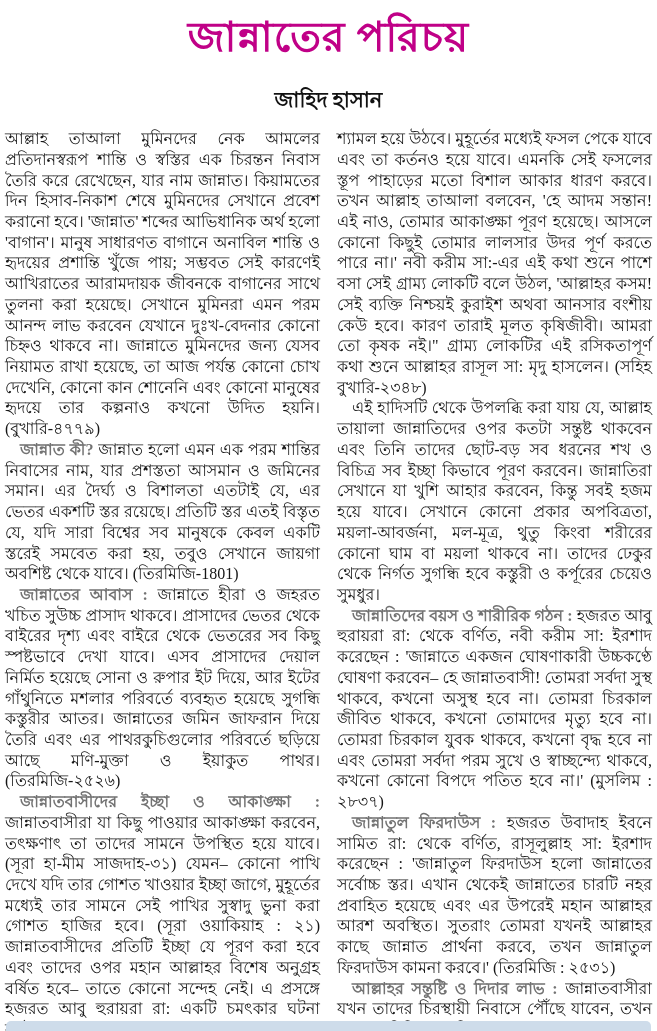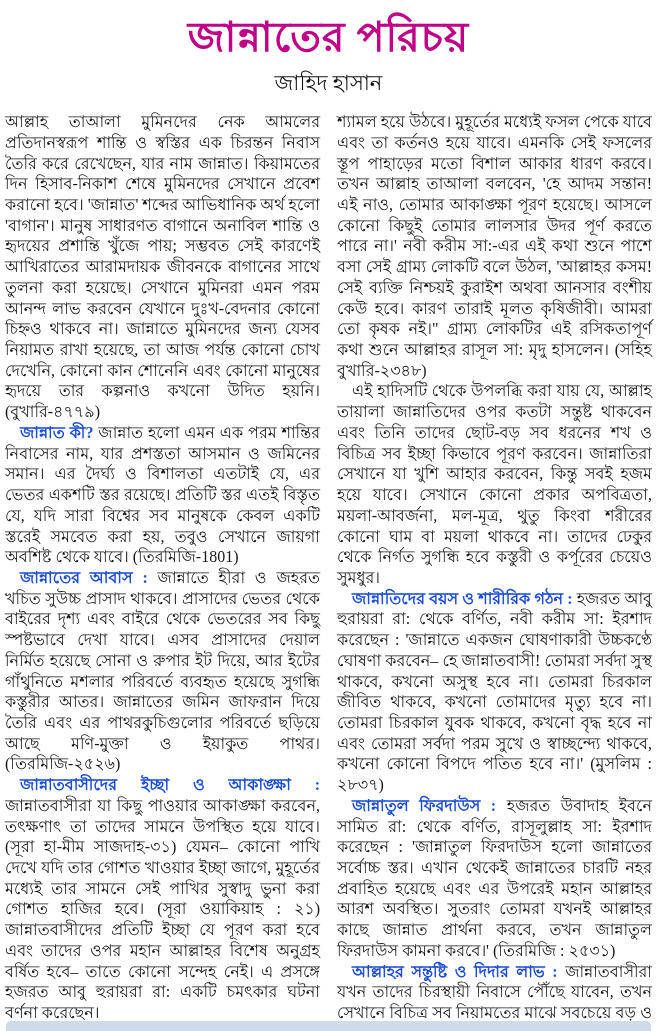--- a/index.html
+++ b/index.html
@@ -20,24 +20,24 @@
   .title {
     margin: 8px 0 2px 0;
     text-align: center;
     font-size: 41px;
     line-height: 1.15;
     font-weight: bold;
     color: #c00087;
     letter-spacing: 1px;
   }
   .author {
-    margin: 6px 0 10px 0;
+    margin: 23px 0 10px 0;
     text-align: center;
     font-size: 21px;
-    font-weight: normal;
+    font-weight: bold;
     color: #111111;
   }
   .columns {
     display: flex;
     flex-direction: row;
     gap: 17px;
     align-items: flex-start;
   }
   .col {
     width: 315px;
@@ -50,21 +50,21 @@
   .para {
     margin: 0;
     text-indent: 15px;
     font-family: Liberation Serif, serif;
   }
   .para.no-indent {
     text-indent: 0;
   }
   .lead {
     font-weight: bold;
-    color: #1d4ed8;
+    color: #737373;
   }
   .bottom-strip {
     position: absolute;
     left: 6px;
     right: 6px;
     bottom: 0;
     height: 10px;
     background: #cedcea;
     border-radius: 5px 5px 0 0;
   }

